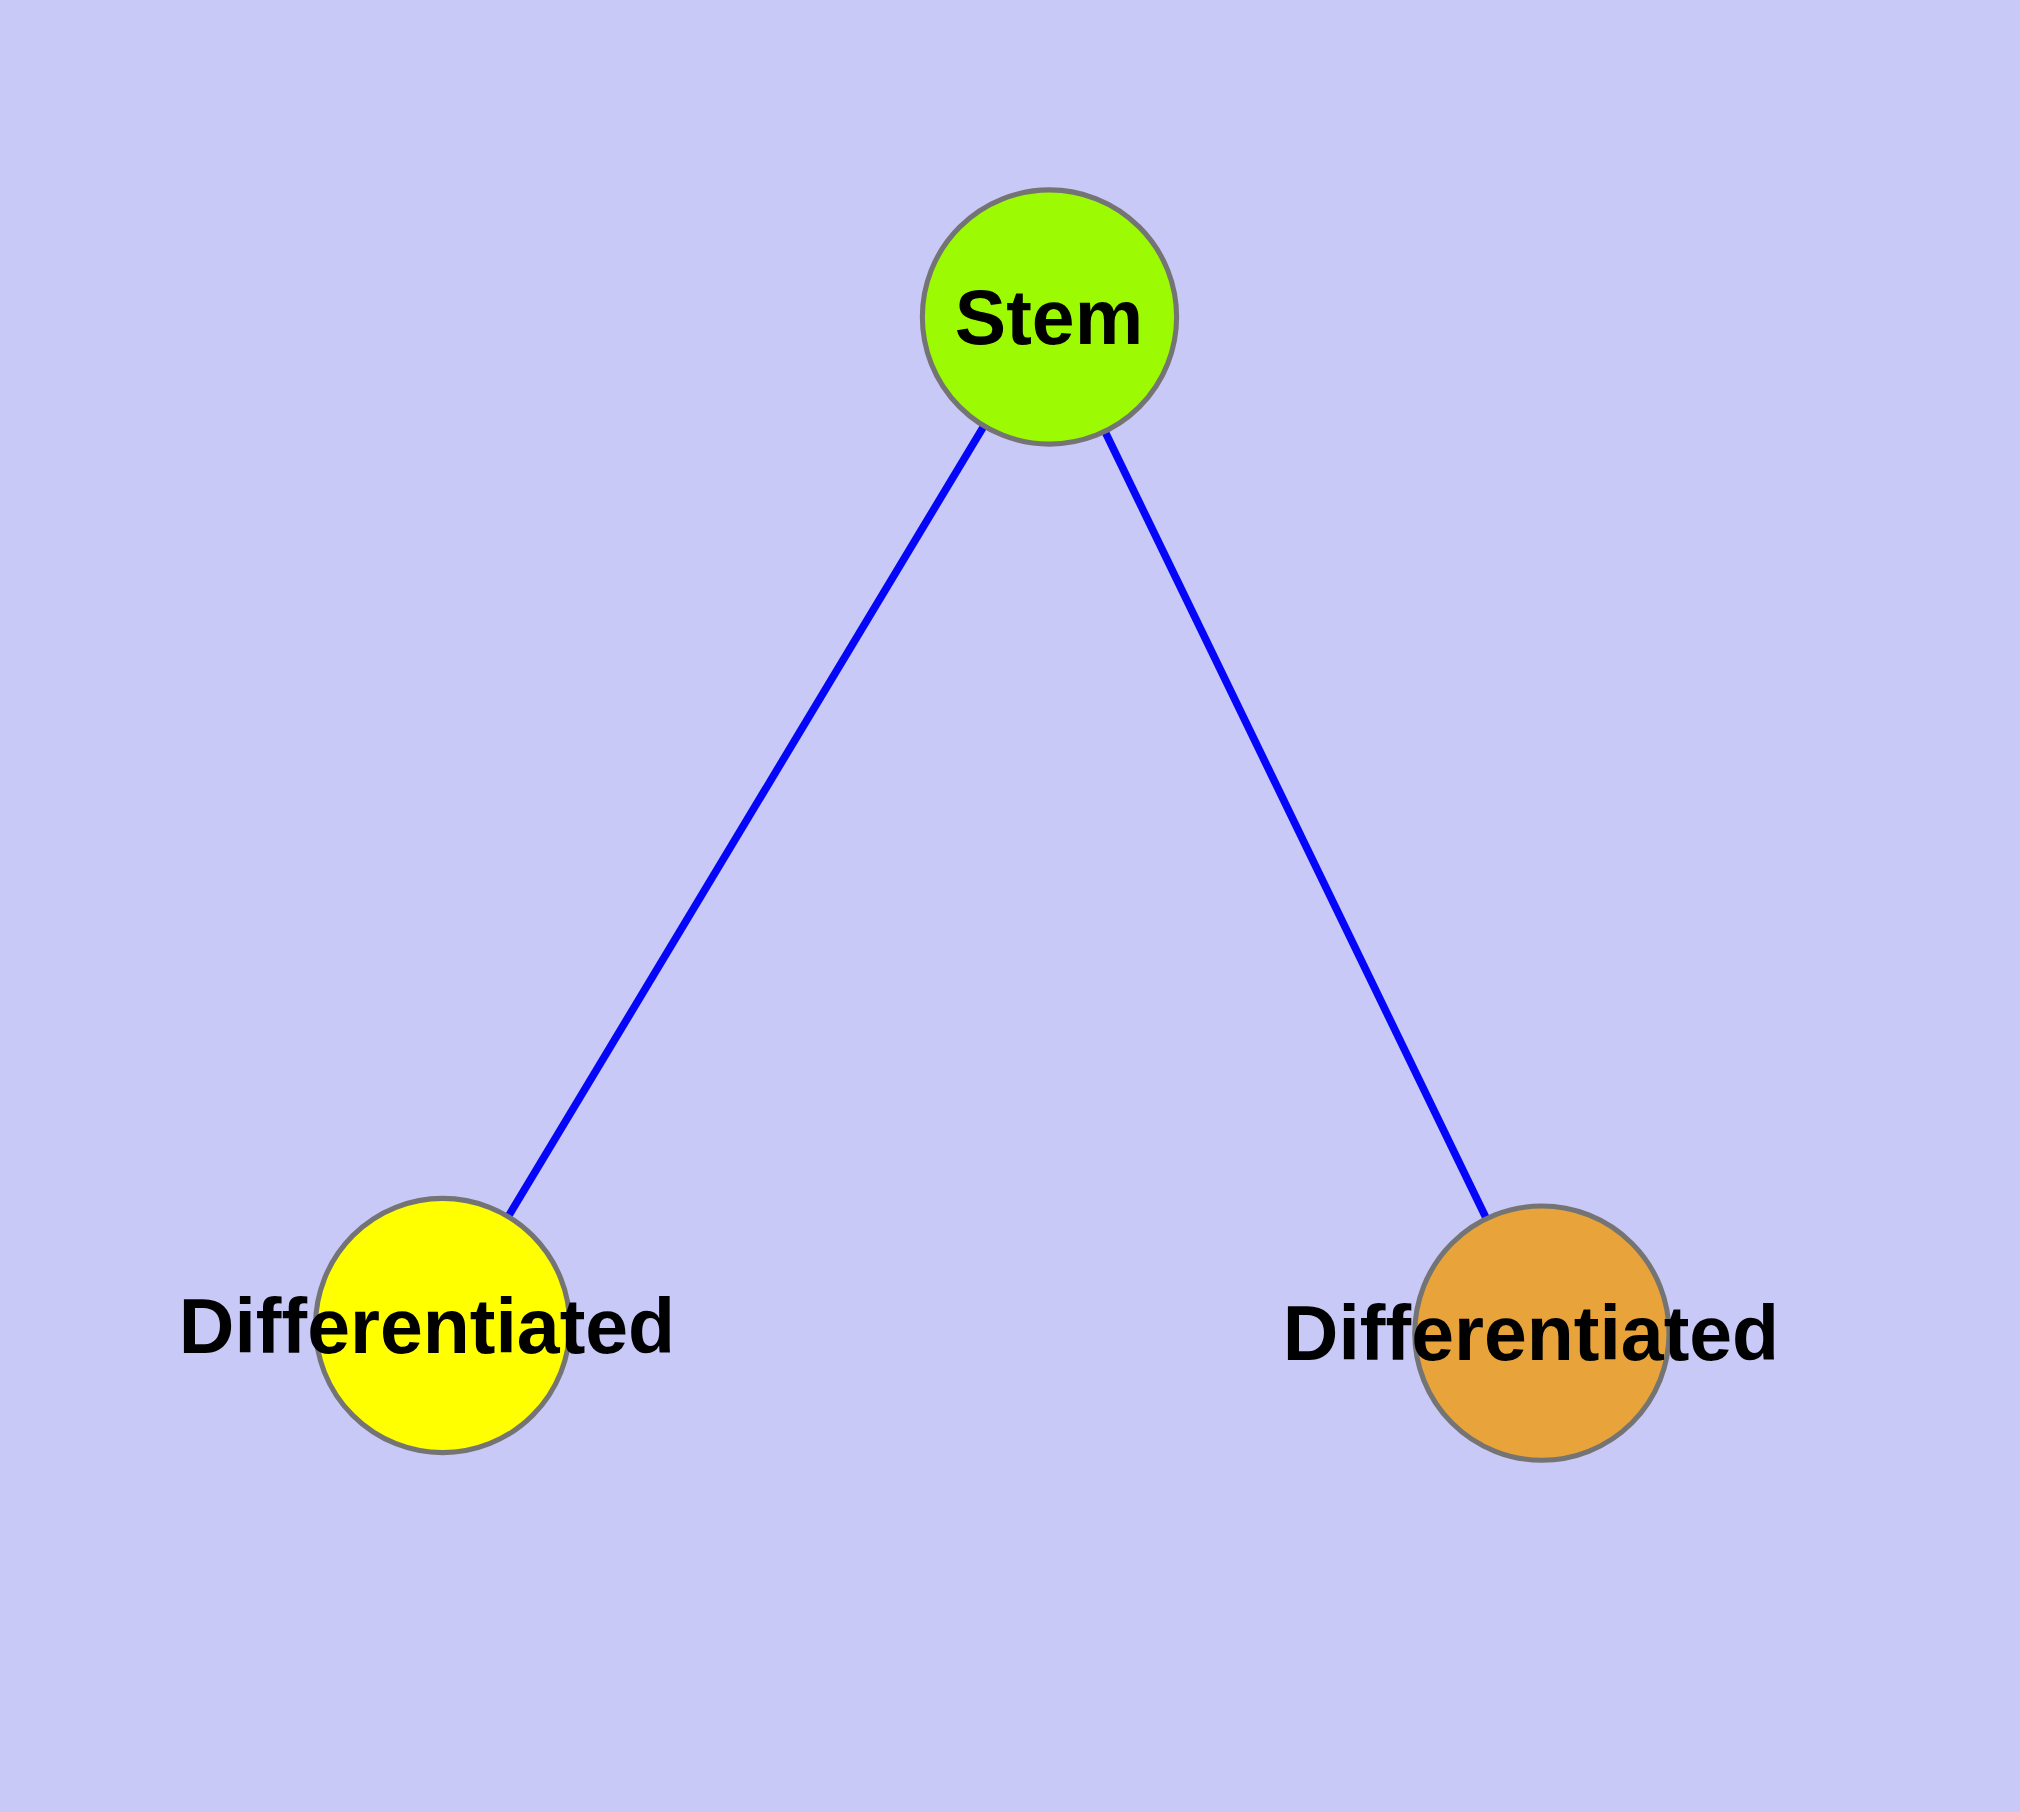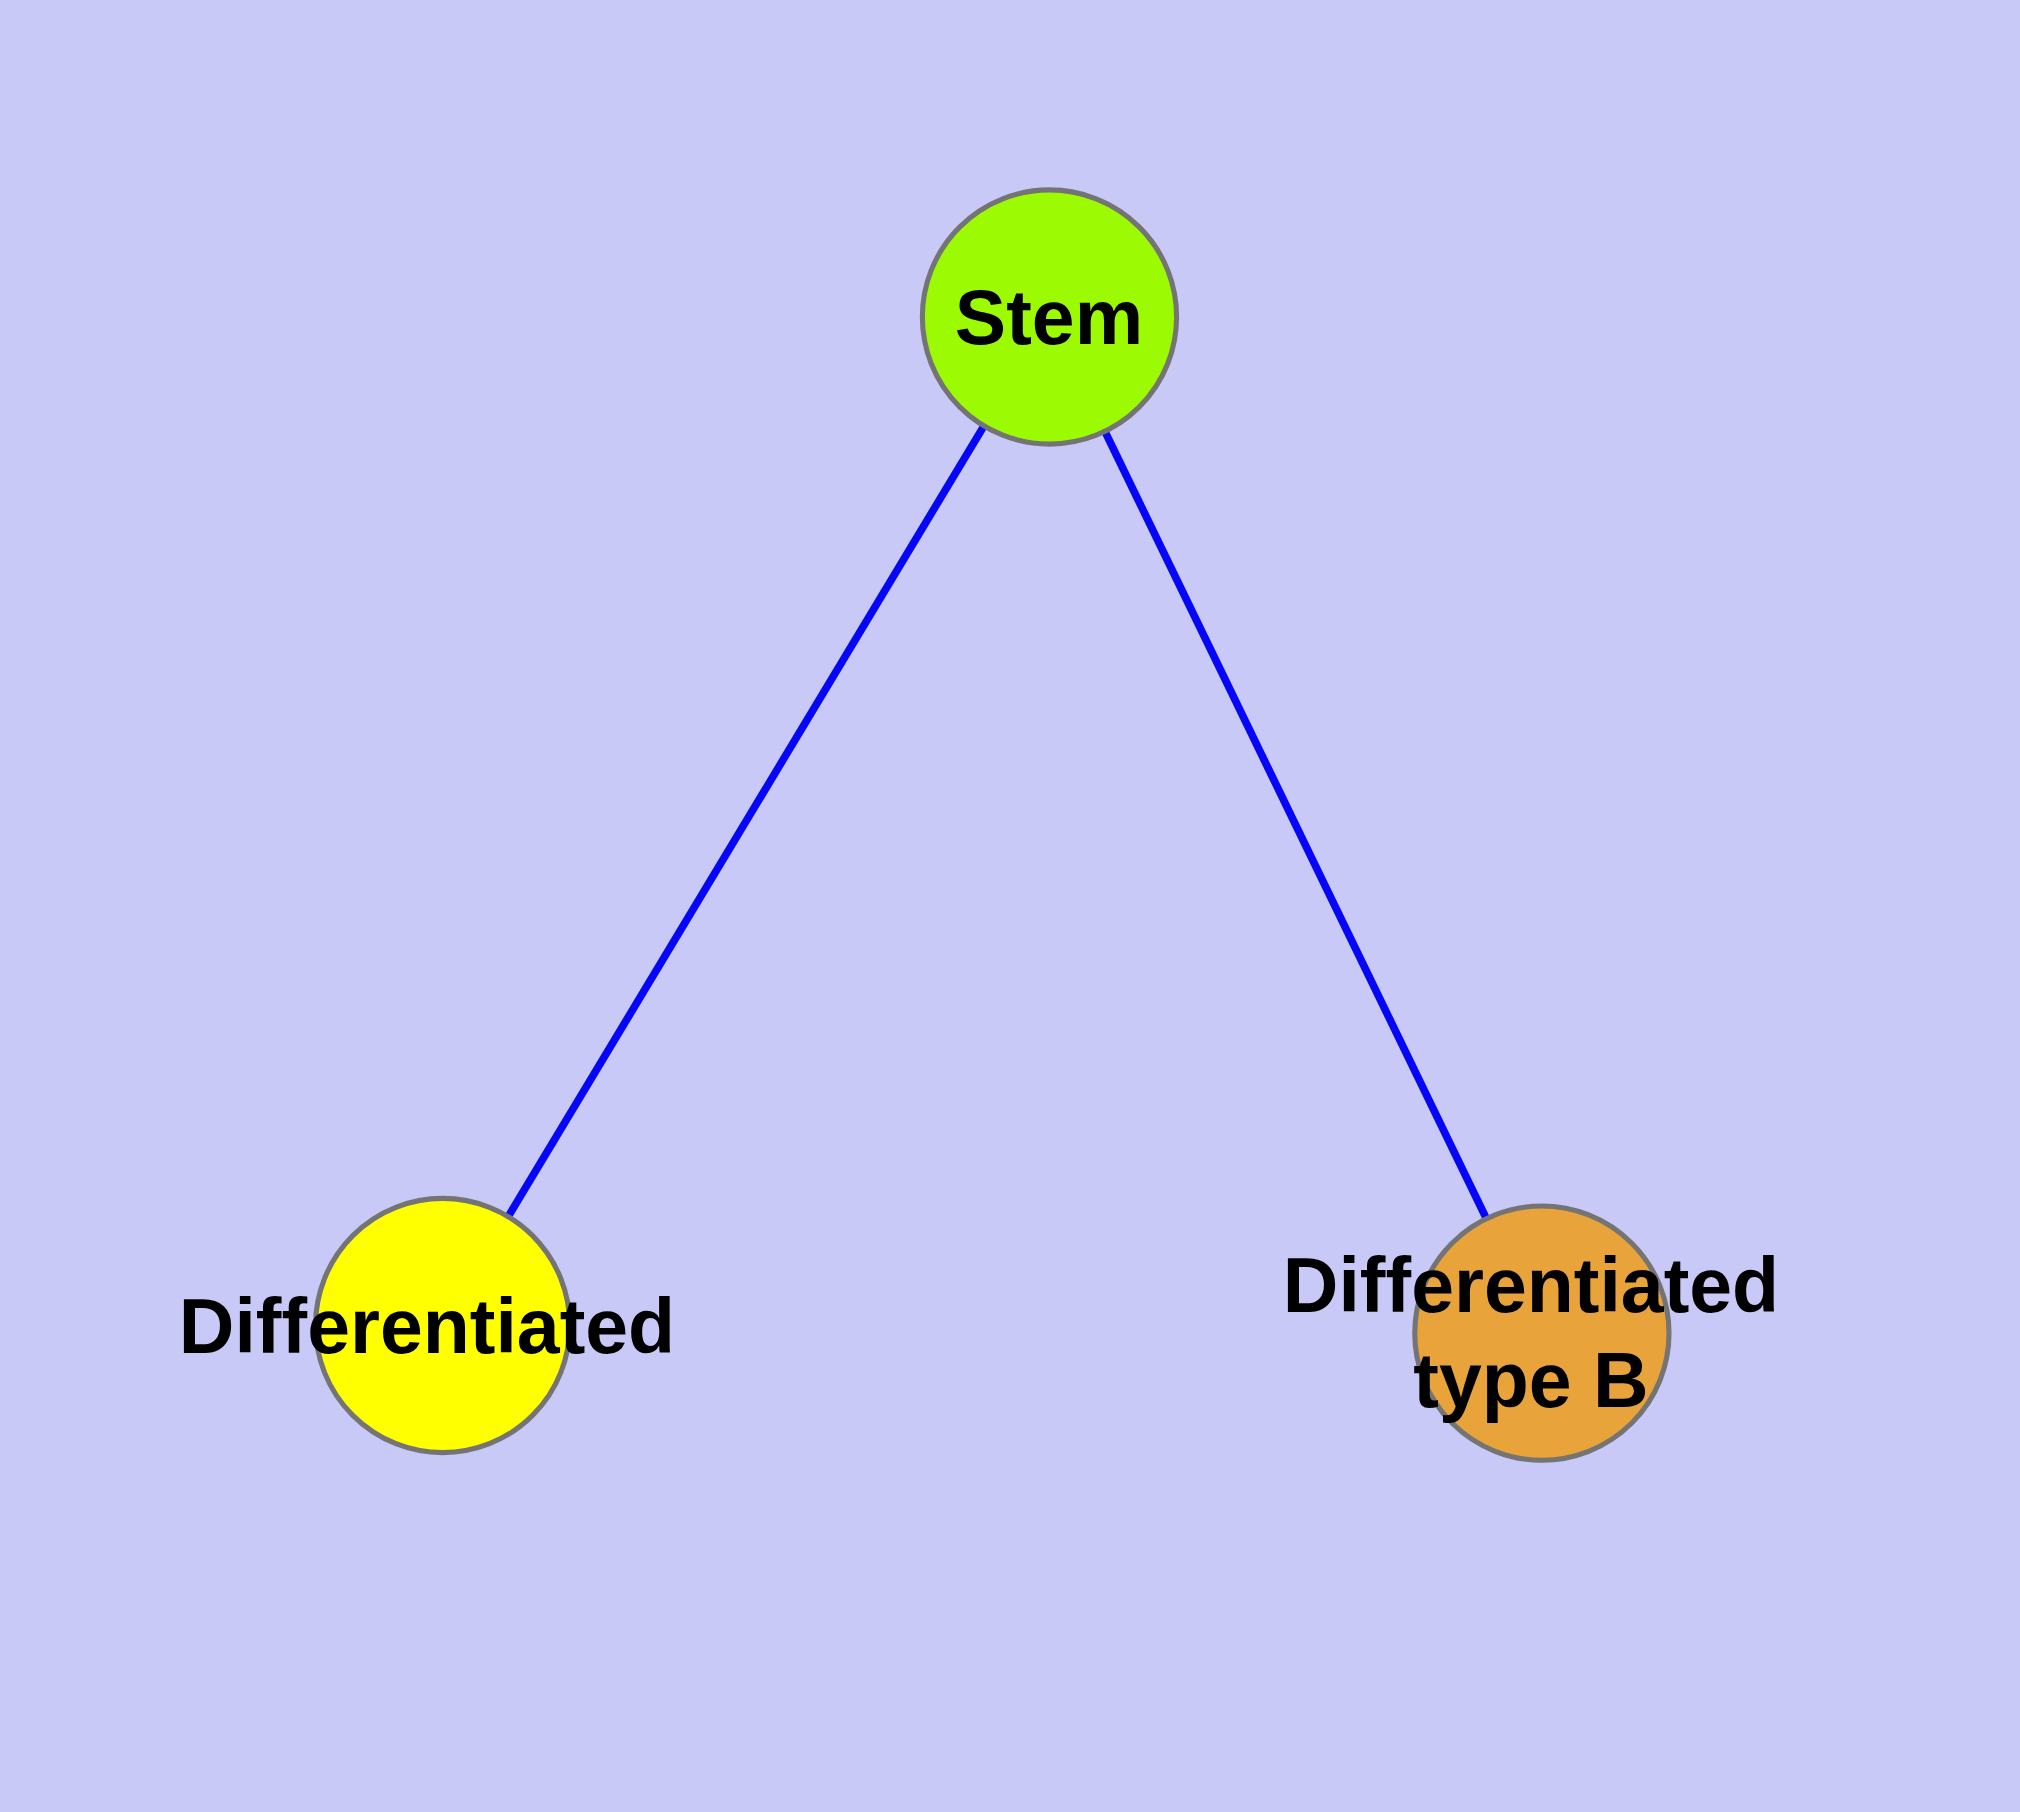--- a/index.html
+++ b/index.html
@@ -65,17 +65,16 @@
   <div class="node-label label-stem">
     <span>Stem</span>
   </div>
 
   <div class="node-label label-type-a">
     <span>Differentiated</span>
   </div>
 
   <div class="node-label label-type-b">
     <span>Differentiated</span>
-    <span>type B</span>
   </div>
 
 </div>
 
 
 </body></html>

